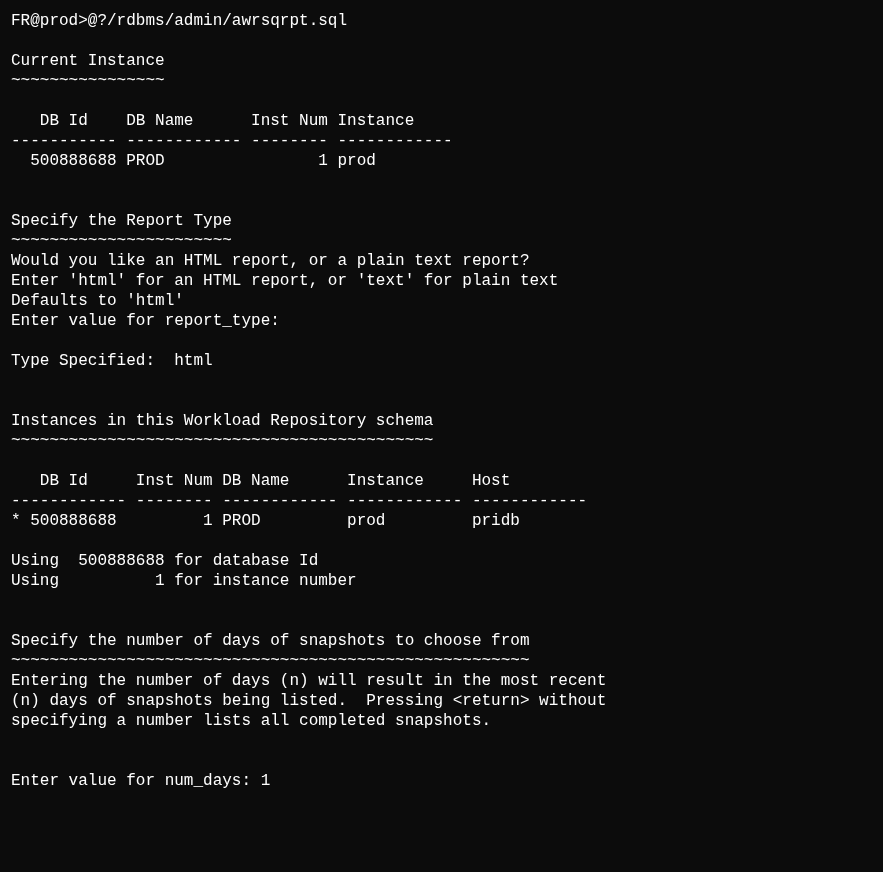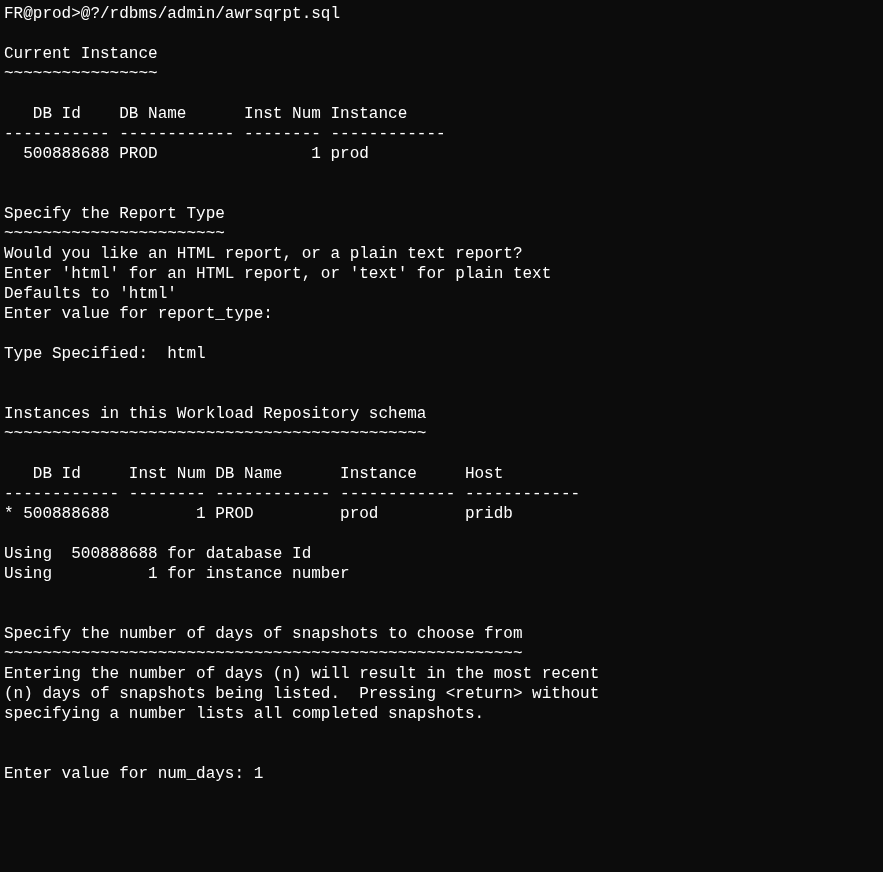--- a/index.html
+++ b/index.html
@@ -8,21 +8,21 @@
     background: #0c0c0c;
     color: #ffffff;
     font-family: "Consolas", "Courier New", monospace;
     font-size: 16px;
     line-height: 1.25;
     width: 883px;
     height: 872px;
     overflow: hidden;
   }
   pre {
-    margin: 4px;
+    margin: 11px;
     padding: 0 4px;
     white-space: pre;
     font-family: inherit;
   }
   .terminal {
     padding: 0;
   }
 </style>
 </head>
 <body>

